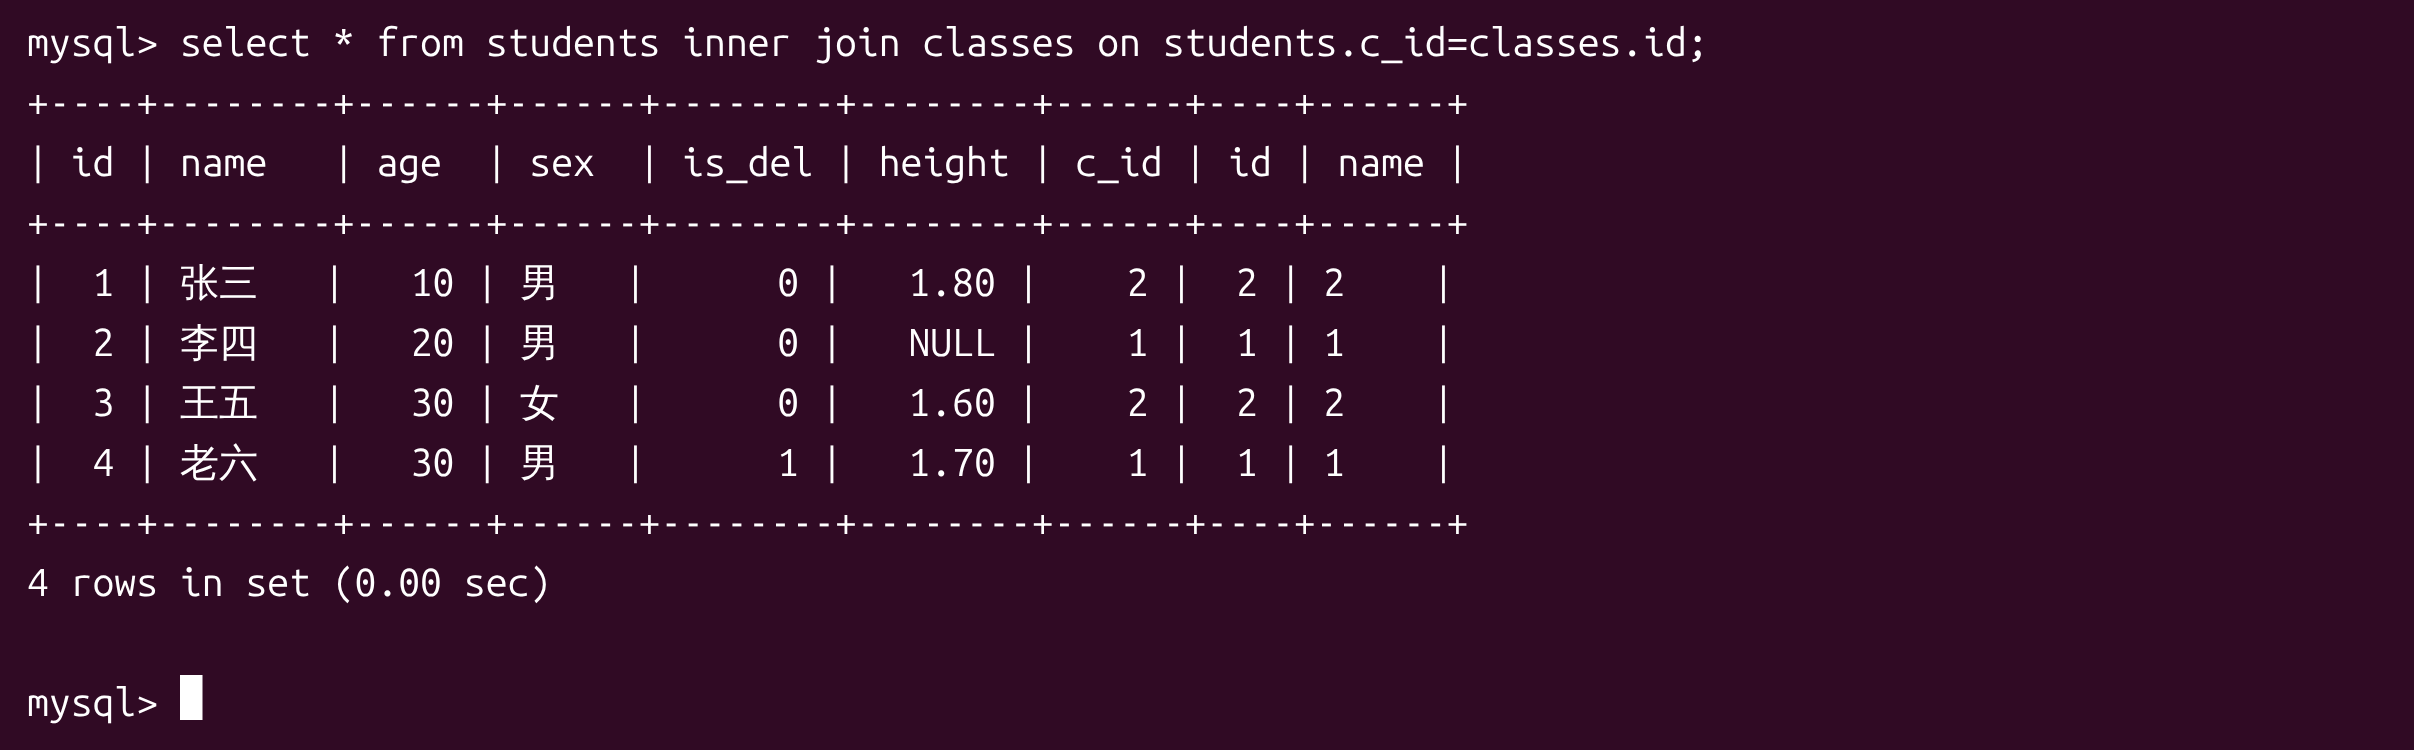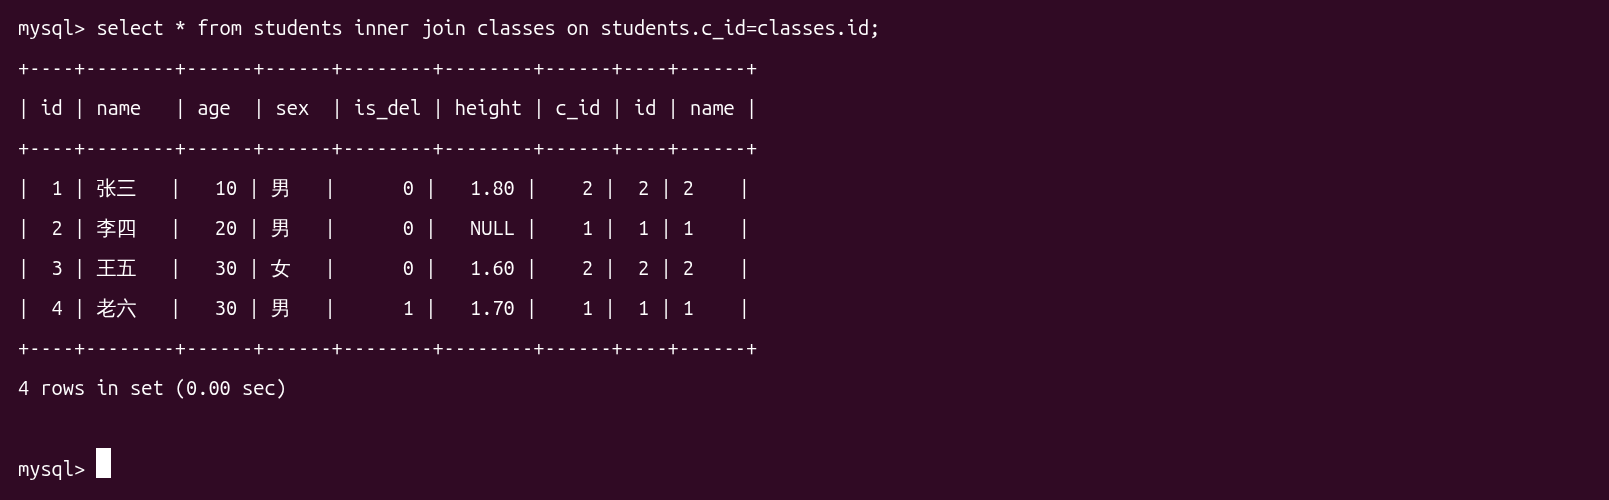--- a/index.html
+++ b/index.html
@@ -7,21 +7,21 @@
     padding: 0;
     width: 1609px;
     height: 500px;
     background: #4b1438;
     overflow: hidden;
   }
   .terminal {
     background: #300a24;
     color: #ffffff;
     font-family: "Ubuntu Mono", "DejaVu Sans Mono", "Consolas", monospace;
-    font-size: 20px;
+    font-size: 26px;
     line-height: 40px;
     padding: 8px 18px;
     white-space: pre;
     width: 1573px;
     height: 484px;
     box-sizing: content-box;
   }
   .cursor {
     display: inline-block;
     width: 15px;

